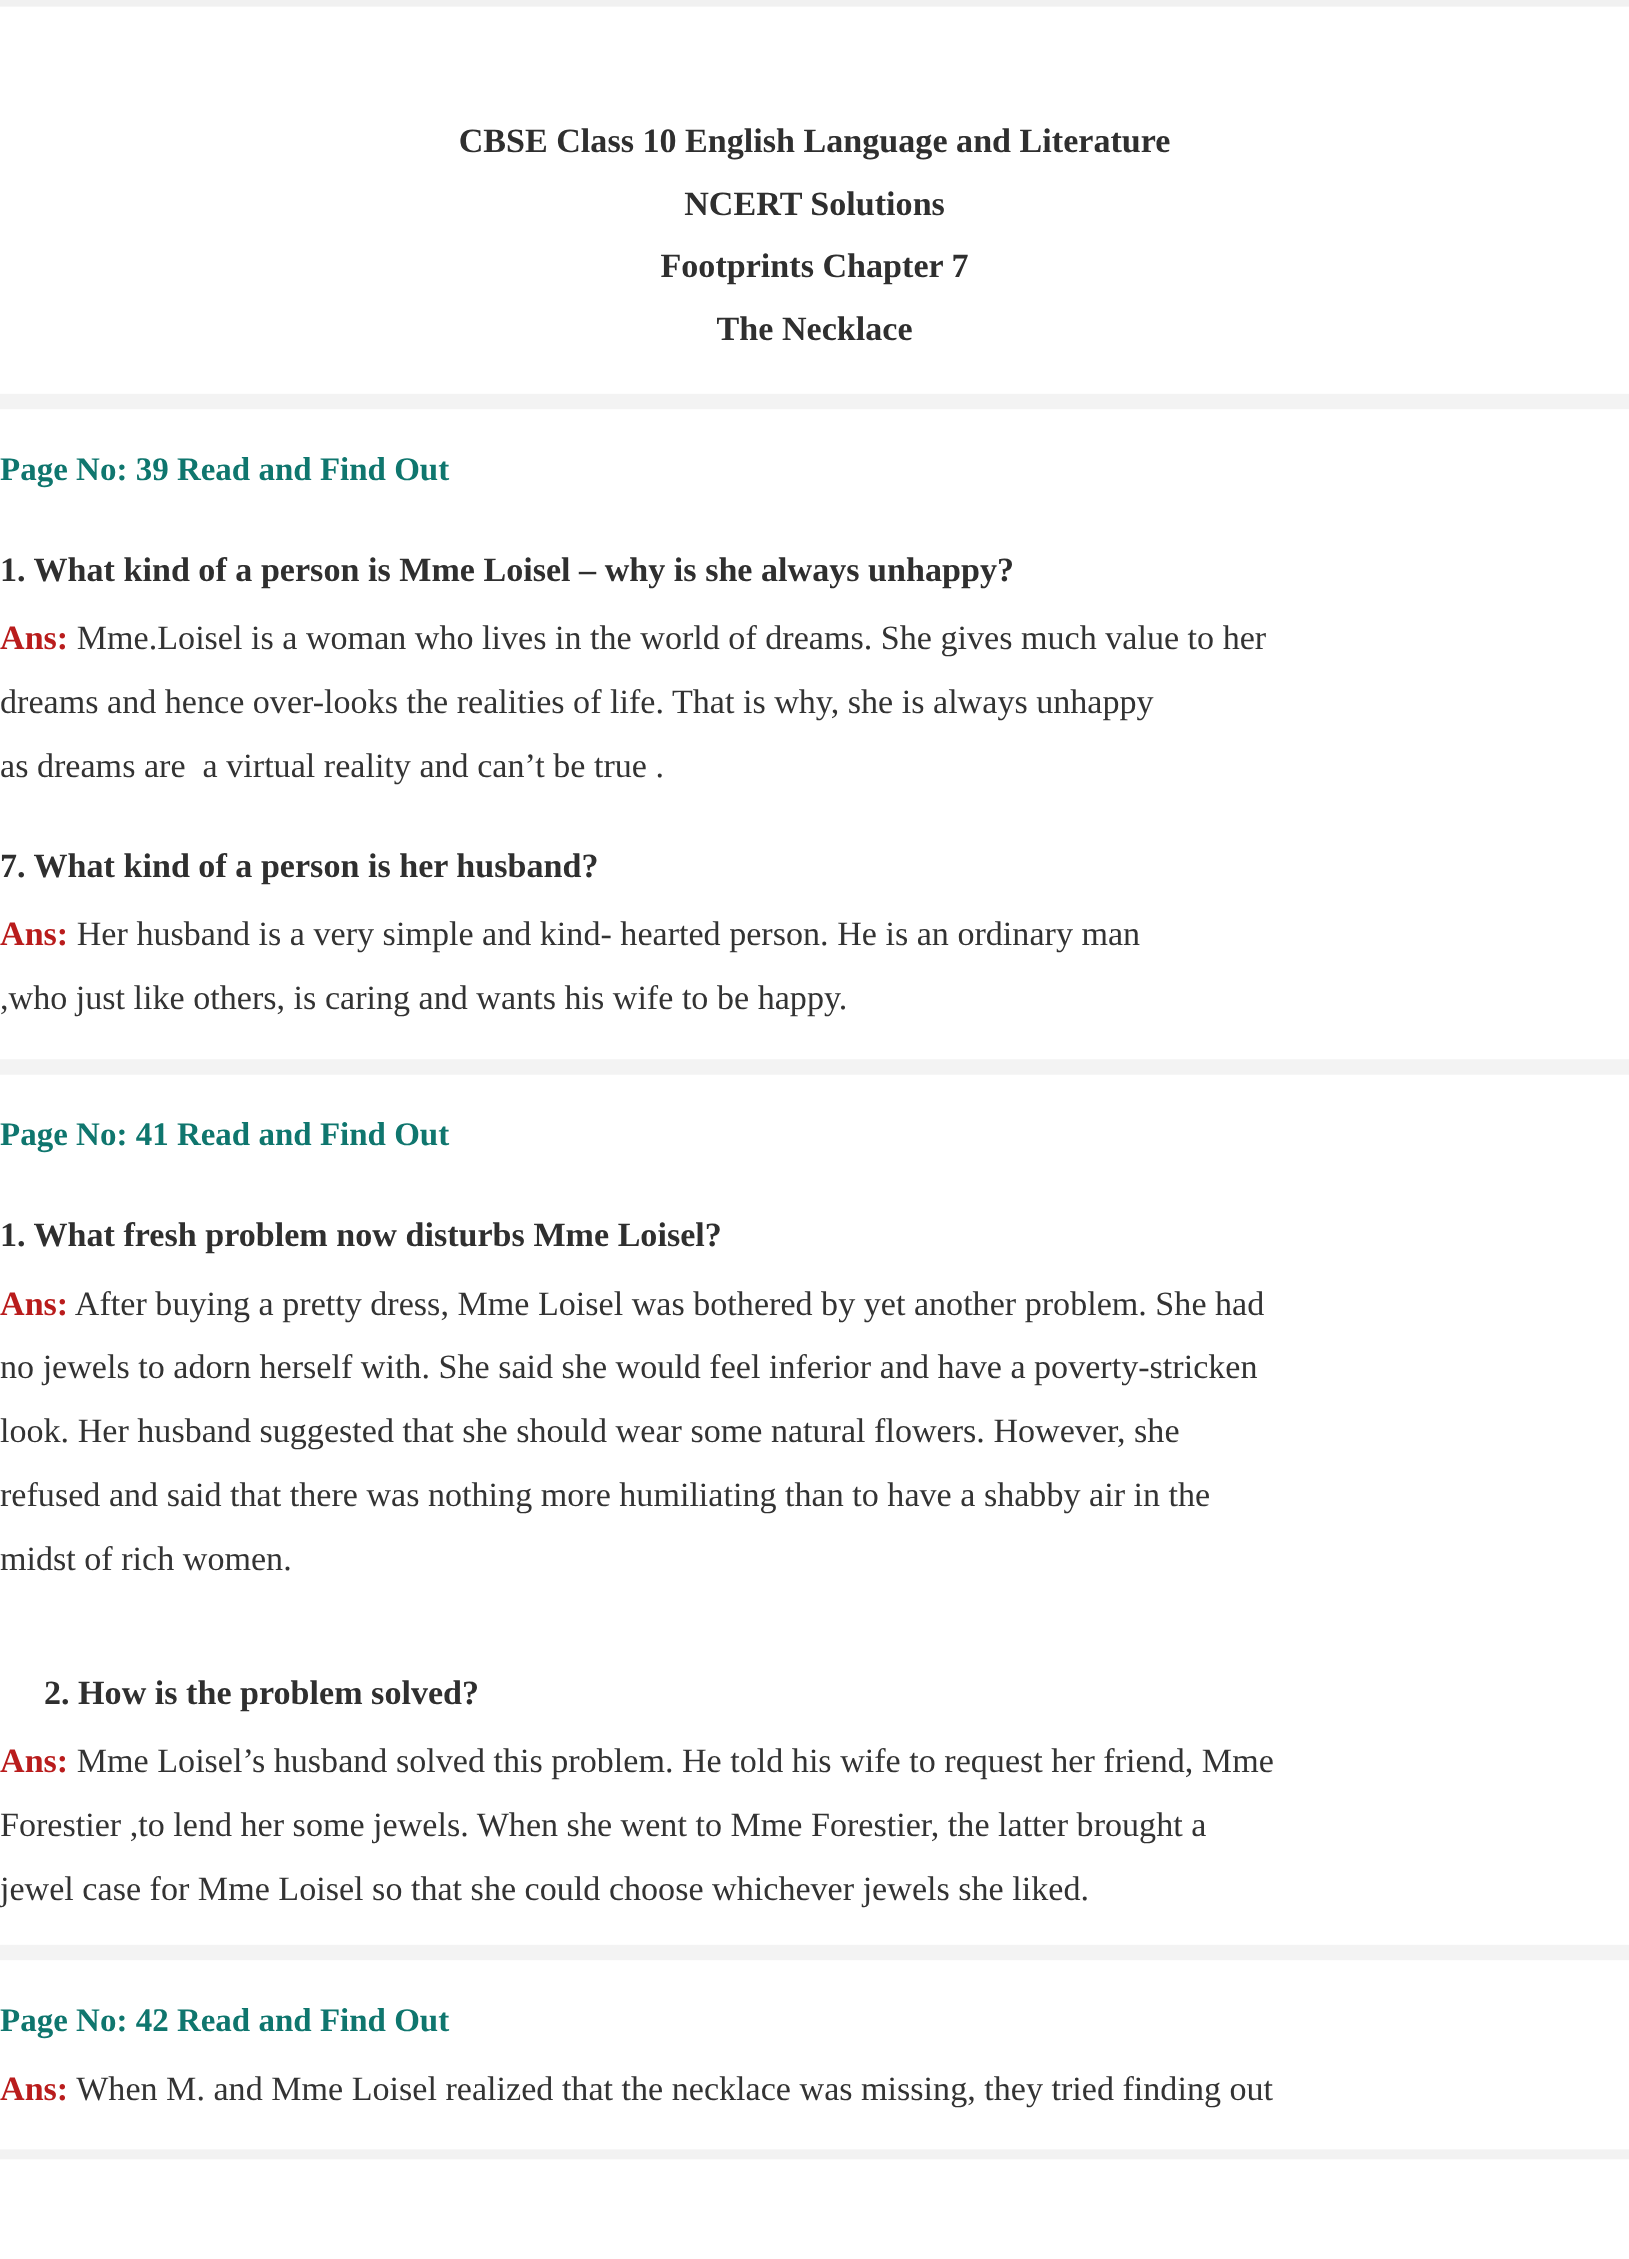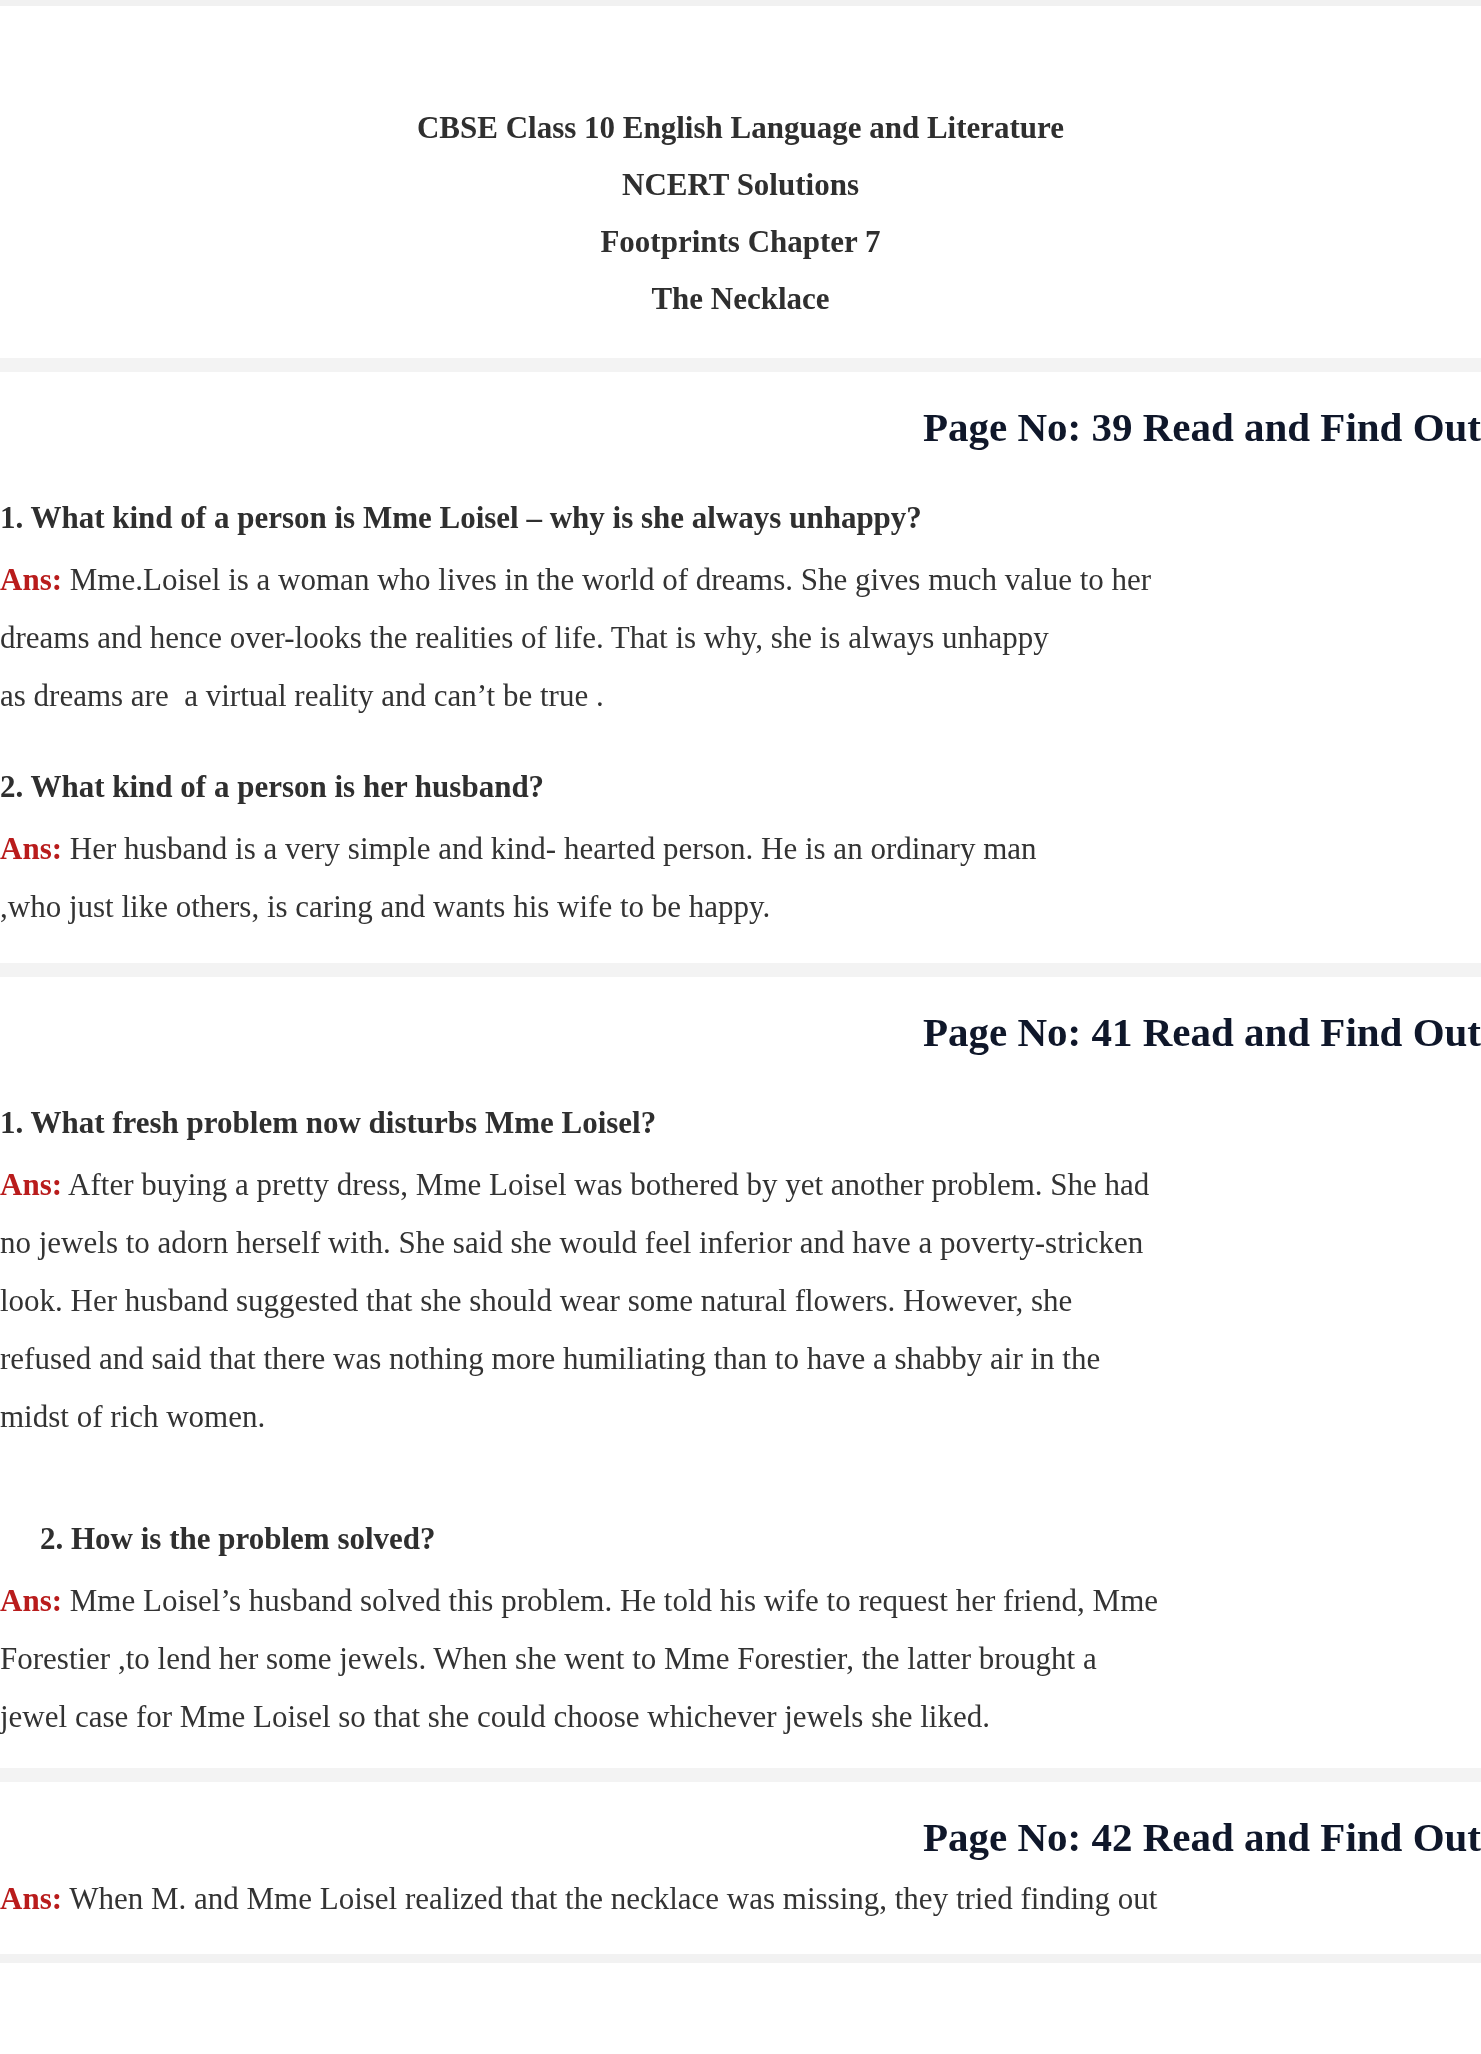--- a/index.html
+++ b/index.html
@@ -40,25 +40,25 @@
     height: 14px;
     width: 100%;
     background: #f3f3f3;
   }
   .band-1 { margin-top: 31px; }
   .band-2 { margin-top: 27px; }
   .band-3 { margin-top: 22px; }
 
   h2.section-heading {
     margin: 26px 0 0 0;
-    font-size: 41px;
+    font-size: 30px;
     line-height: 58px;
     font-weight: bold;
-    text-align: right;
-    color: #0f172a;
+    text-align: left;
+    color: #0f766e;
   }
   h3.question {
     margin: 33px 16px 0 0;
     font-size: 31px;
     line-height: 58px;
     font-weight: bold;
     color: #2f2f2f;
   }
   h3.question.xl-gap { margin-top: 64px; padding-left: 40px; }
   p.answer {
@@ -93,21 +93,21 @@
 
   <div class="section">
     <h2 class="section-heading">Page No: 39 Read and Find Out</h2>
 
     <h3 class="question">1. What kind of a person is Mme Loisel – why is she always unhappy?</h3>
     <p class="answer"><b class="ans-label">Ans:</b>
       <span class="line">Mme.Loisel is a woman who lives in the world of dreams. She gives much value to her</span><br>
       <span class="line">dreams and hence over-looks the realities of life. That is why, she is always unhappy</span><br>
       <span class="line">as dreams are  a virtual reality and can’t be true .</span></p>
 
-    <h3 class="question">2. What kind of a person is her husband?</h3>
+    <h3 class="question">7. What kind of a person is her husband?</h3>
     <p class="answer"><b class="ans-label">Ans:</b>
       <span class="line">Her husband is a very simple and kind- hearted person. He is an ordinary man</span><br>
       <span class="line">,who just like others, is caring and wants his wife to be happy.</span></p>
   </div>
 
   <div class="band band-2"></div>
 
   <div class="section">
     <h2 class="section-heading">Page No: 41 Read and Find Out</h2>
 

